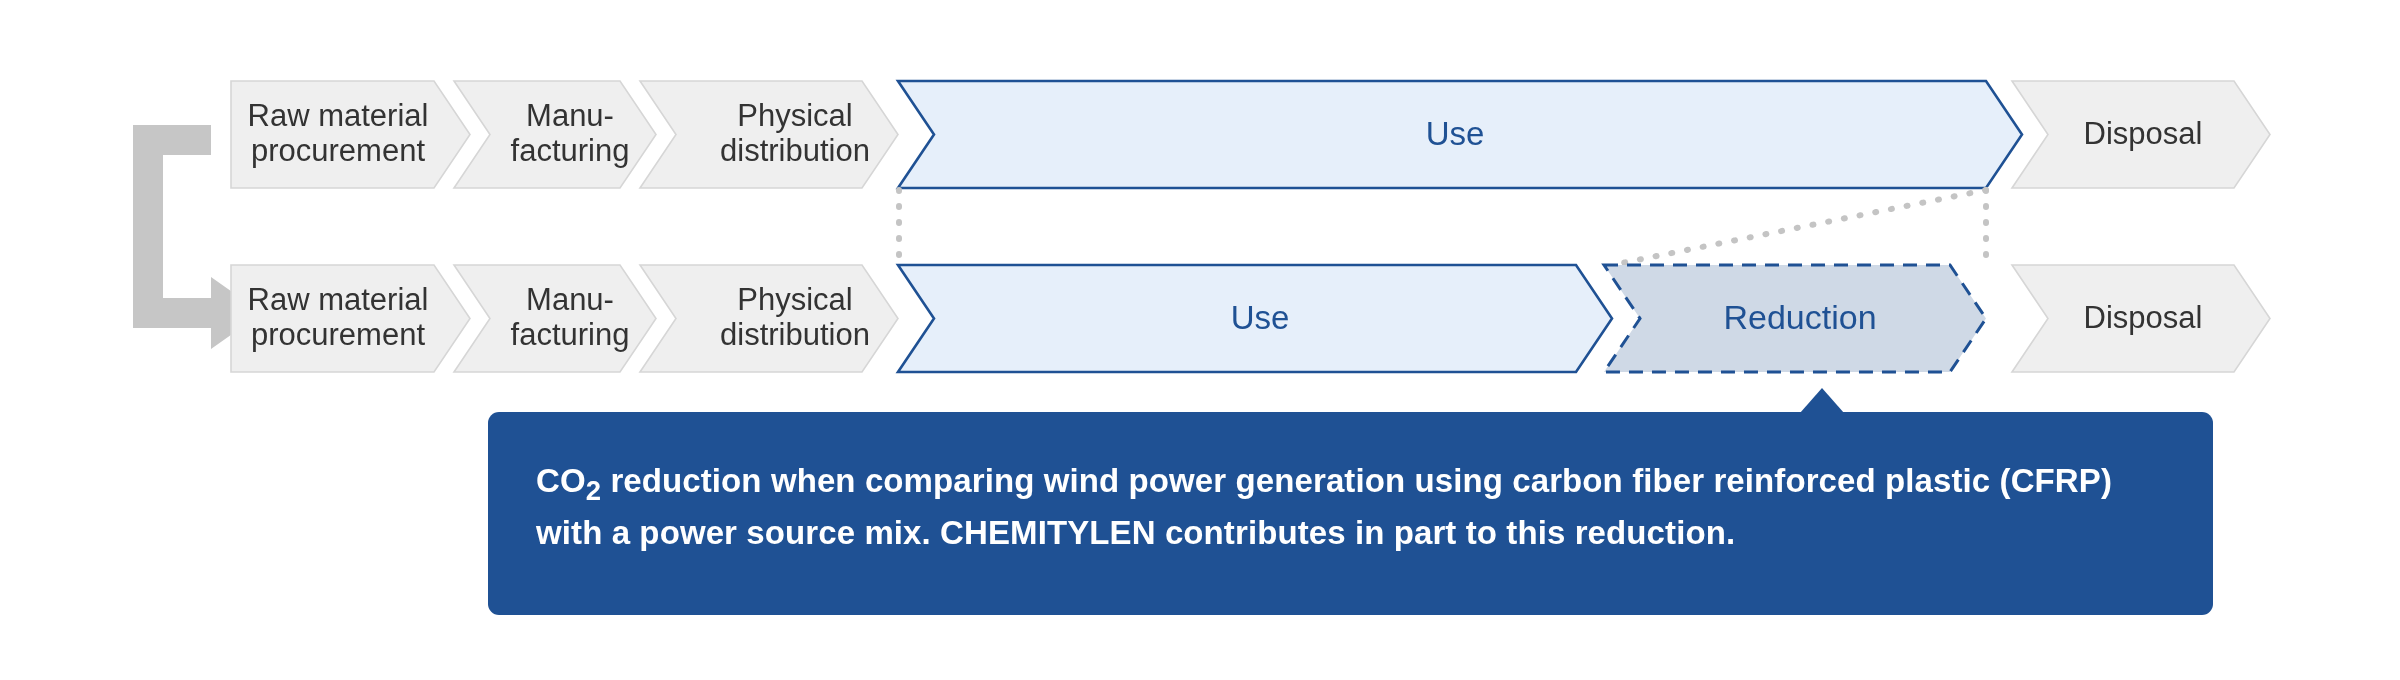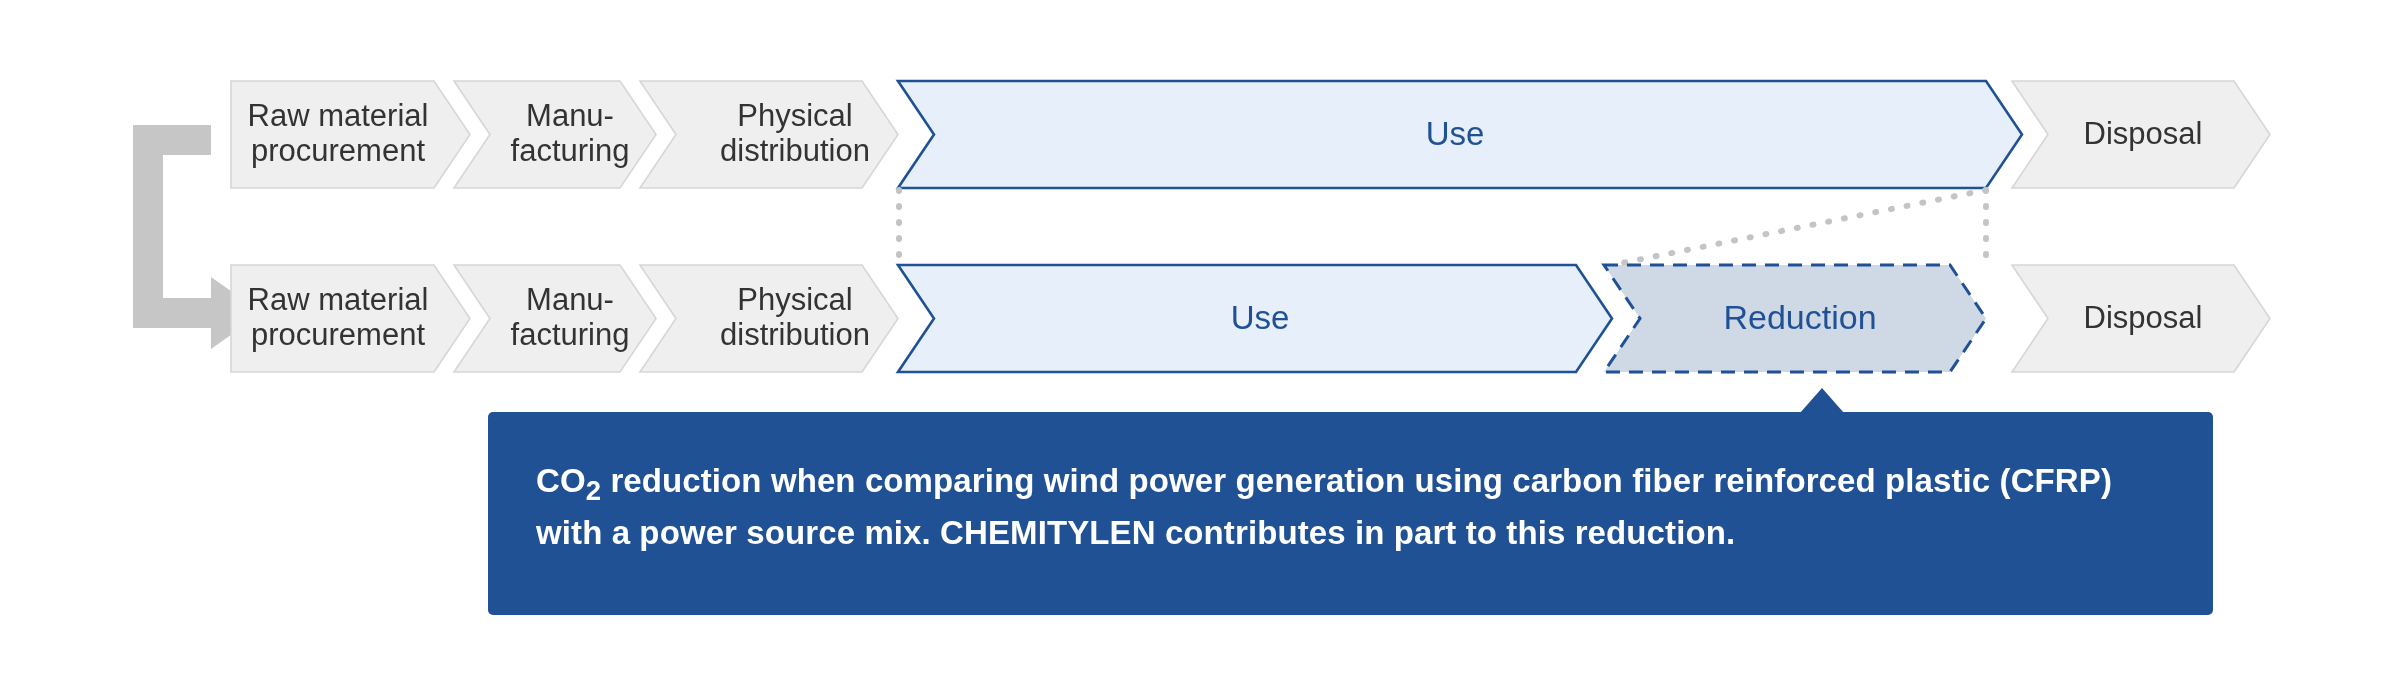--- a/index.html
+++ b/index.html
@@ -22,21 +22,21 @@
   .lbl-gray{ fill:#333333; font-size:31px; }
   .lbl-blue{ fill:#1F5194; font-size:33px; }
   .lbl-blue-bold{ fill:#1F5194; font-size:34px; }
 
   
   #callout{
     position:absolute;
     left:488px; top:412px;
     width:1725px; height:203px;
     background:#1F5194;
-    border-radius:5px;
+    border-radius:11px;
     box-sizing:border-box;
     padding:46px 0 0 48px;
   }
   #callout-text{
     color:#ffffff;
     font-size:33px;
     font-weight:bold;
     line-height:1.42;
     letter-spacing:0.1px;
     width:1640px;

